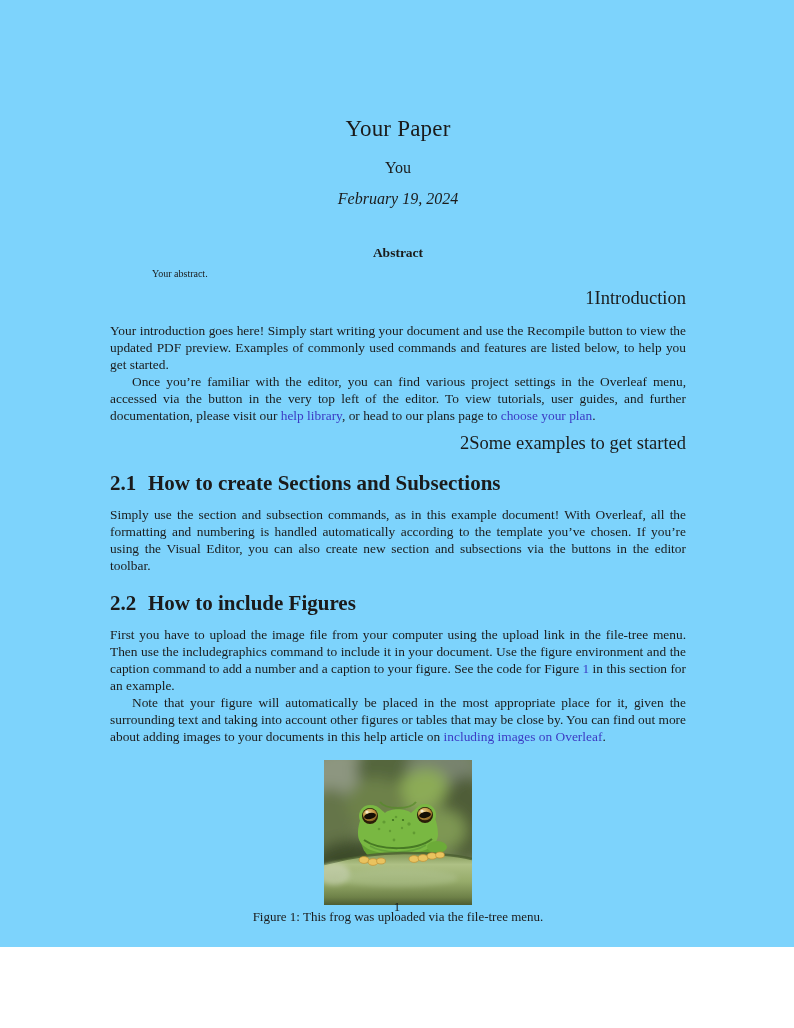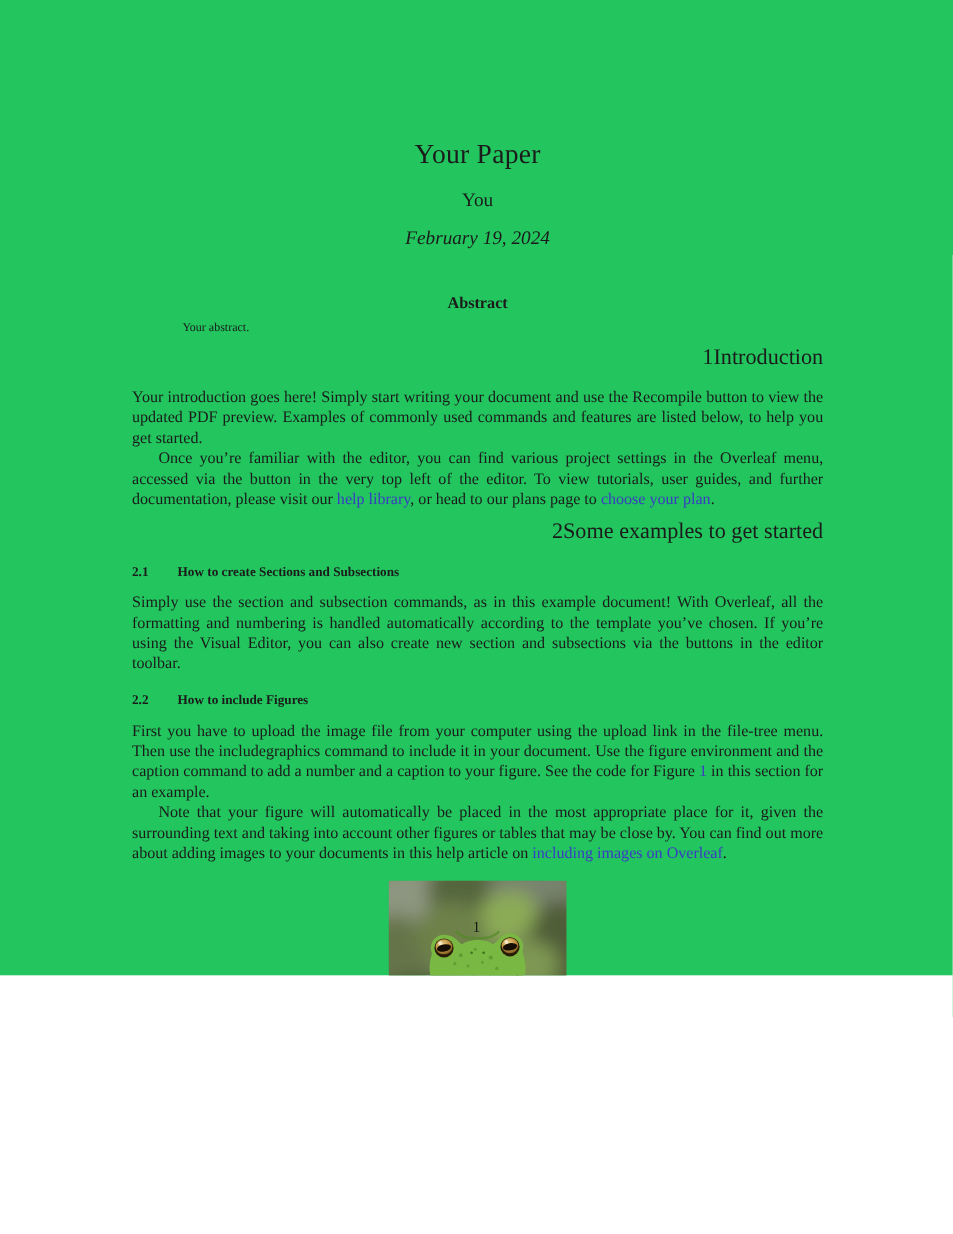--- a/index.html
+++ b/index.html
@@ -5,23 +5,23 @@
   :root { --link-color: #3b3bc4; --text-color: #1b1b1b; }
   * { box-sizing: border-box; margin: 0; padding: 0; }
   html, body { background: #ffffff; }
   body {
     font-family: "Liberation Serif", "DejaVu Serif", serif;
     color: var(--text-color);
   }
   .page {
     position: relative;
     width: 794px;
-    height: 813px;
+    height: 947px;
     margin: 0 auto;
-    background: #22c55e;
+    background: #7dd3fc;
     overflow: hidden;
   }
   .content {
     position: absolute;
     left: 110px;
     top: 0;
     width: 576px;
   }
   .paper-title {
     margin-top: 116px;
@@ -57,21 +57,21 @@
     margin-top: 9px;
     margin-bottom: 13px;
     font-size: 18.5px;
     font-weight: 400;
     text-align: right;
   }
   h2.sec .sec-num { display: inline-block; min-width: 35px; }
   h3.subsec {
     margin-top: 17px;
     margin-bottom: 10px;
-    font-size: 11px;
+    font-size: 21px;
     font-weight: 700;
   }
   h3.subsec .sec-num { display: inline-block; min-width: 38px; }
   p.body-par {
     font-size: 13.4px;
     line-height: 17px;
     text-align: justify;
   }
   p.indent { text-indent: 22px; }
   a.doclink {

